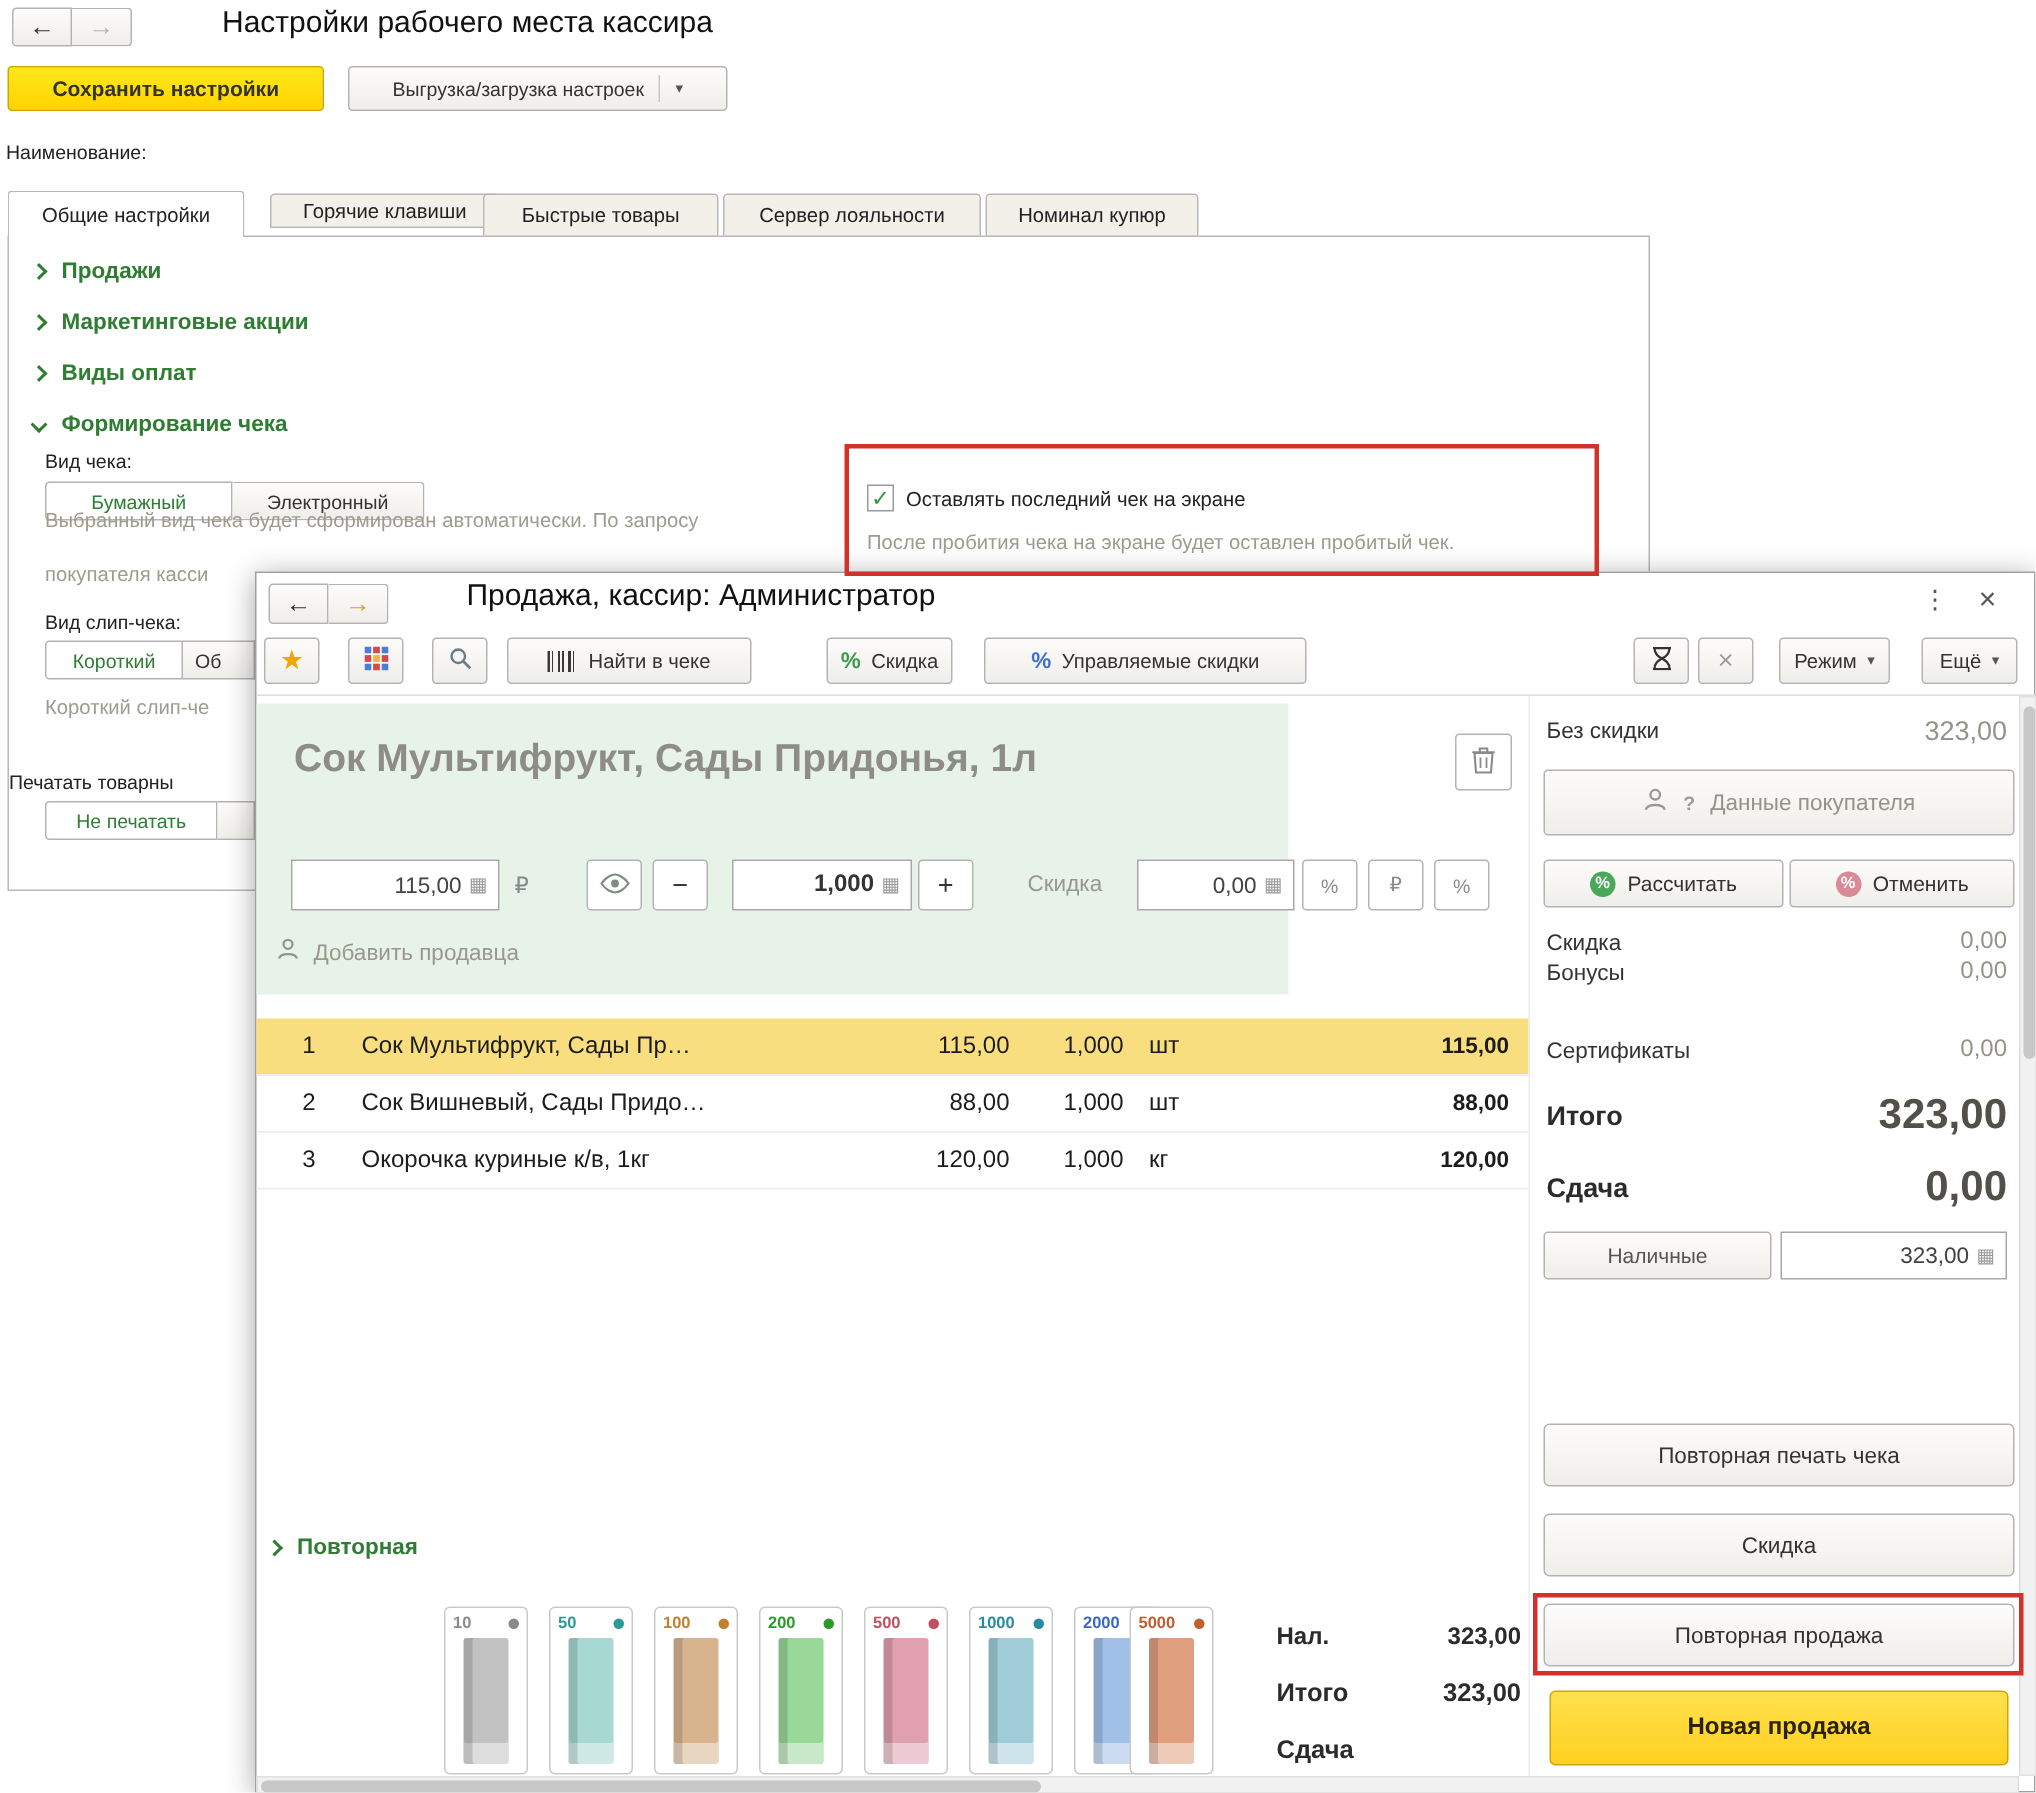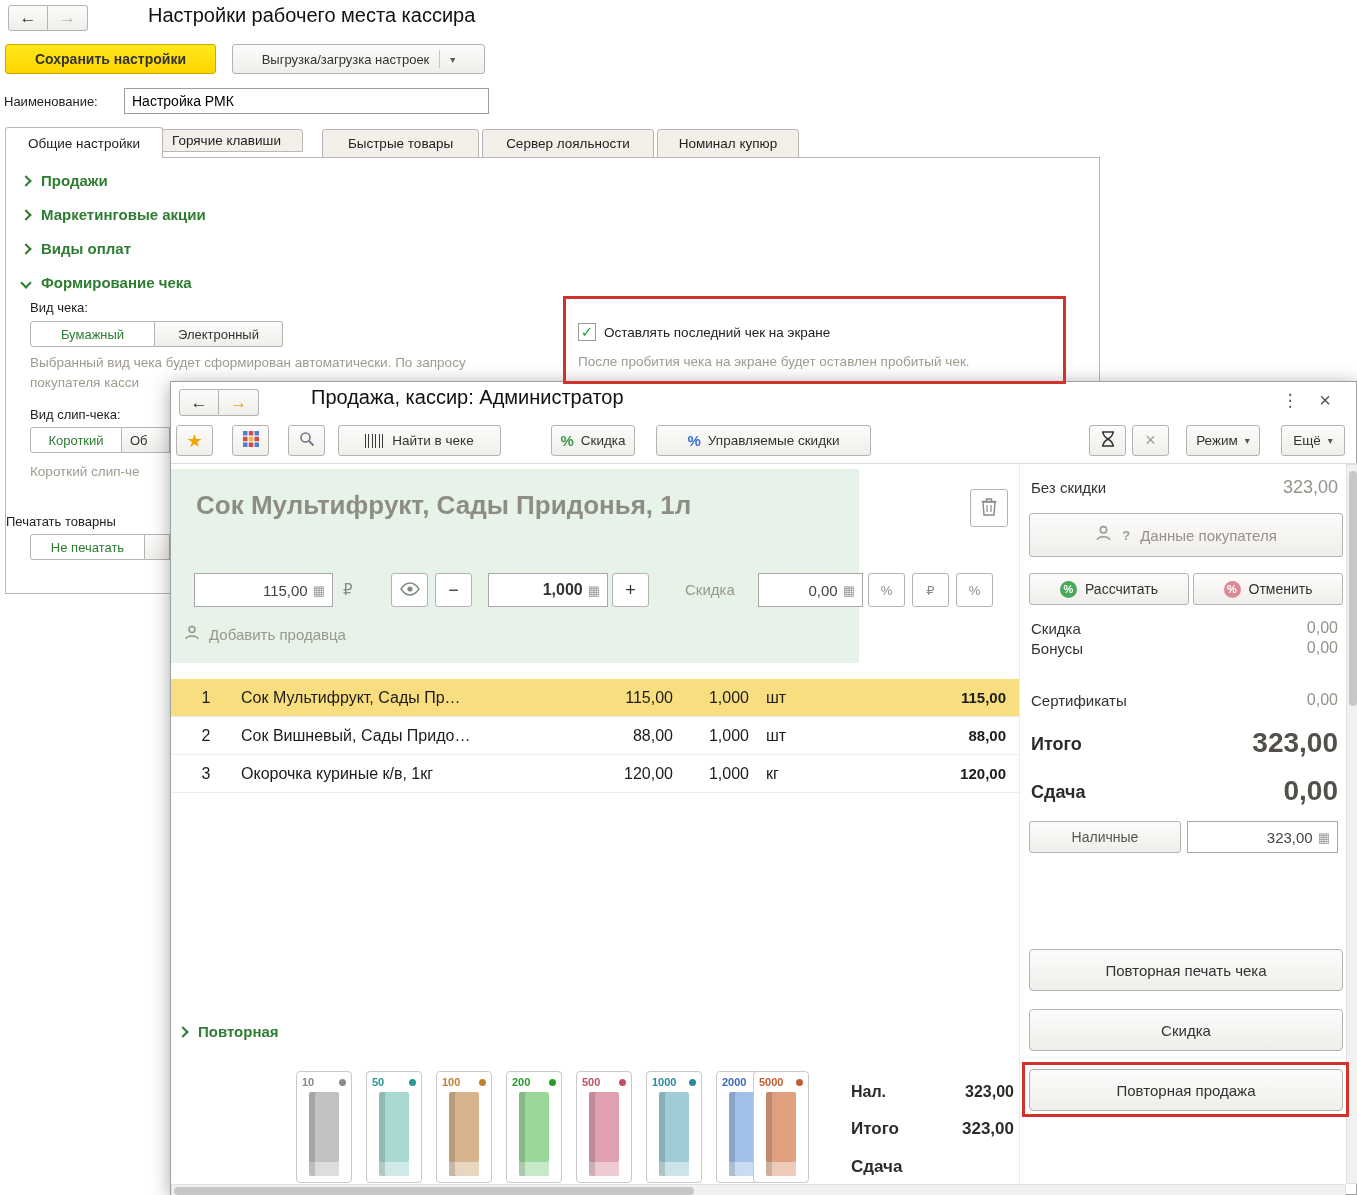--- a/index.html
+++ b/index.html
@@ -79,24 +79,23 @@
     <div class="abs wtitle" style="left:148px;top:4px">Настройки рабочего места кассира</div>
 
     <div class="abs btn btn-yellow" style="left:5px;top:44px;width:211px;height:30px;font-size:14px">Сохранить настройки</div>
     <div class="abs btn" style="left:232px;top:44px;width:253px;height:30px;gap:10px">
       <span>Выгрузка/загрузка настроек</span>
       <span style="width:1px;height:18px;background:#c6c6c6"></span>
       <span style="font-size:10px;color:#555">▾</span>
     </div>
 
     <div class="abs" style="left:4px;top:94px">Наименование:</div>
-    <input class="abs" style="left: 124px; top: 88px; width: 365px; height: 26px; border: 1px solid rgb(156, 156, 156); padding: 0px 7px; font-size: 14px; font-family: inherit;" value="Настройка РМК">
 
     <div class="abs tab tab-active" style="left:5px;top:127px;width:158px;height:31px">Общие настройки</div>
-    <div class="abs tab" style="left:150px;top:129px;width:153px;height:23px">Горячие клавиши</div>
+    <div class="abs tab" style="left:180px;top:129px;width:153px;height:23px">Горячие клавиши</div>
     <div class="abs tab" style="left:322px;top:129px;width:157px;height:29px">Быстрые товары</div>
     <div class="abs tab" style="left:482px;top:129px;width:172px;height:29px">Сервер лояльности</div>
     <div class="abs tab" style="left:657px;top:129px;width:142px;height:29px">Номинал купюр</div>
 
     <div class="abs" style="left:5px;top:157px;width:1095px;height:437px;border:1px solid #b8b8b8;background:#fff"></div>
 
     <div class="abs sect" style="left:22px;top:172px">
       <span class="chev chev-r"></span>
       <span>Продажи</span>
     </div>
@@ -110,21 +109,21 @@
     </div>
     <div class="abs sect" style="left:22px;top:274px">
       <span class="chev chev-d"></span>
       <span>Формирование чека</span>
     </div>
 
     <div class="abs" style="left:30px;top:300px">Вид чека:</div>
     <div class="abs btn" style="left:30px;top:321px;width:125px;height:26px;border-radius:3px 0 0 3px;color:#2e7d32;background:#fff">Бумажный</div>
     <div class="abs btn" style="left:155px;top:321px;width:128px;height:26px;border-radius:0 3px 3px 0;border-left:none">Электронный</div>
 
-    <div class="abs hint" style="left:30px;top:355px">Выбранный вид чека будет сформирован автоматически. По запросу</div>
+    <div class="abs hint" style="left:30px;top:339px">Выбранный вид чека будет сформирован автоматически. По запросу</div>
     <div class="abs hint" style="left:30px;top:375px">покупателя касси</div>
 
     <div class="abs" style="left:578px;top:323px;width:18px;height:18px;border:1px solid #9a9a9a;background:#fff;display:flex;align-items:center;justify-content:center">
       <span style="color:#2e9a3c;font-weight:bold;font-size:15px">✓</span>
     </div>
     <div class="abs" style="left:604px;top:325px;font-size:13.5px">Оставлять последний чек на экране</div>
     <div class="abs hint" style="left:578px;top:354px">После пробития чека на экране будет оставлен пробитый чек.</div>
 
     <div class="abs" style="left:30px;top:407px">Вид слип-чека:</div>
     <div class="abs btn" style="left:30px;top:427px;width:92px;height:26px;border-radius:3px 0 0 3px;color:#2e7d32;background:#fff">Короткий</div>
@@ -416,20 +415,21 @@
       <span>Наличные</span>
     </div>
     <div class="abs field" style="left:1016px;top:439px;width:151px;height:32px;justify-content:flex-end;padding:0 7px">
       <span style="font-size:15px;color:#444">323,00</span>
       <span class="calc-ic">▦</span>
     </div>
 
     <div class="abs btn bigbtn" style="left:858px;top:567px;width:314px;height:42px">Повторная печать чека</div>
     <div class="abs btn bigbtn" style="left:858px;top:627px;width:314px;height:42px">Скидка</div>
     <div class="abs btn bigbtn" style="left:858px;top:687px;width:314px;height:42px">Повторная продажа</div>
+    <div class="abs btn newsale" style="left:862px;top:745px;width:306px;height:50px">Новая продажа</div>
 
     <div class="abs scroll-track" style="left:0;top:802px;width:1175px;height:12px">
       <div class="scroll-thumb" style="position:absolute;left:2px;top:2px;width:520px;height:8px"></div>
     </div>
     <div class="abs scroll-track" style="left:1175px;top:82px;width:12px;height:720px">
       <div class="scroll-thumb" style="position:absolute;left:2px;top:6px;width:8px;height:235px"></div>
     </div>
   </div>
 
   <div class="abs redbox" style="left:563px;top:296px;width:503px;height:88px"></div>

